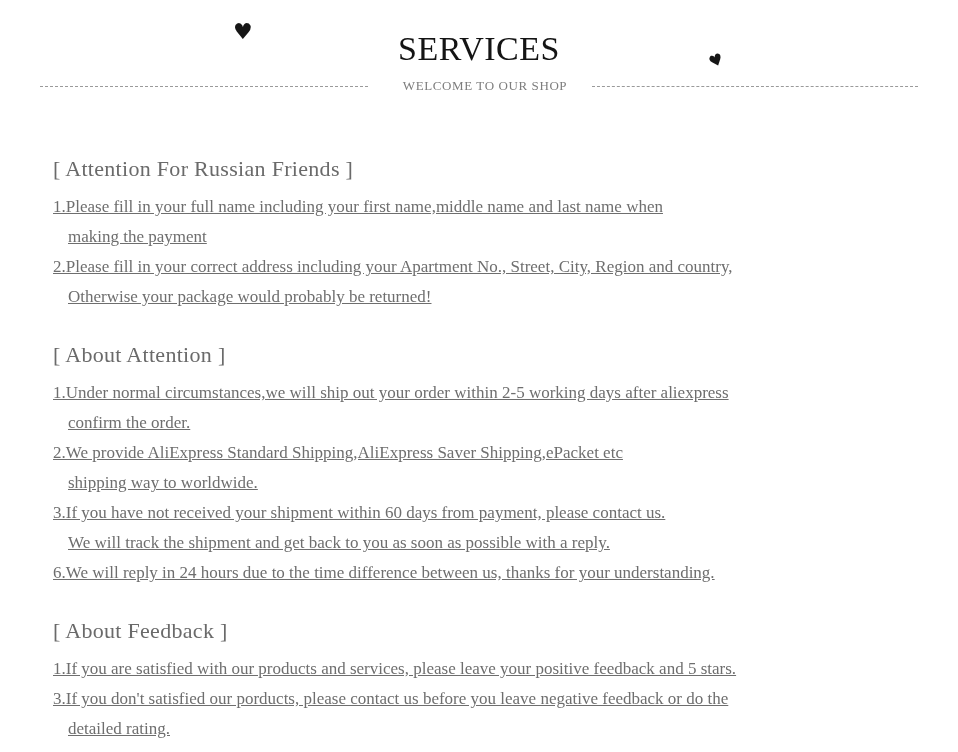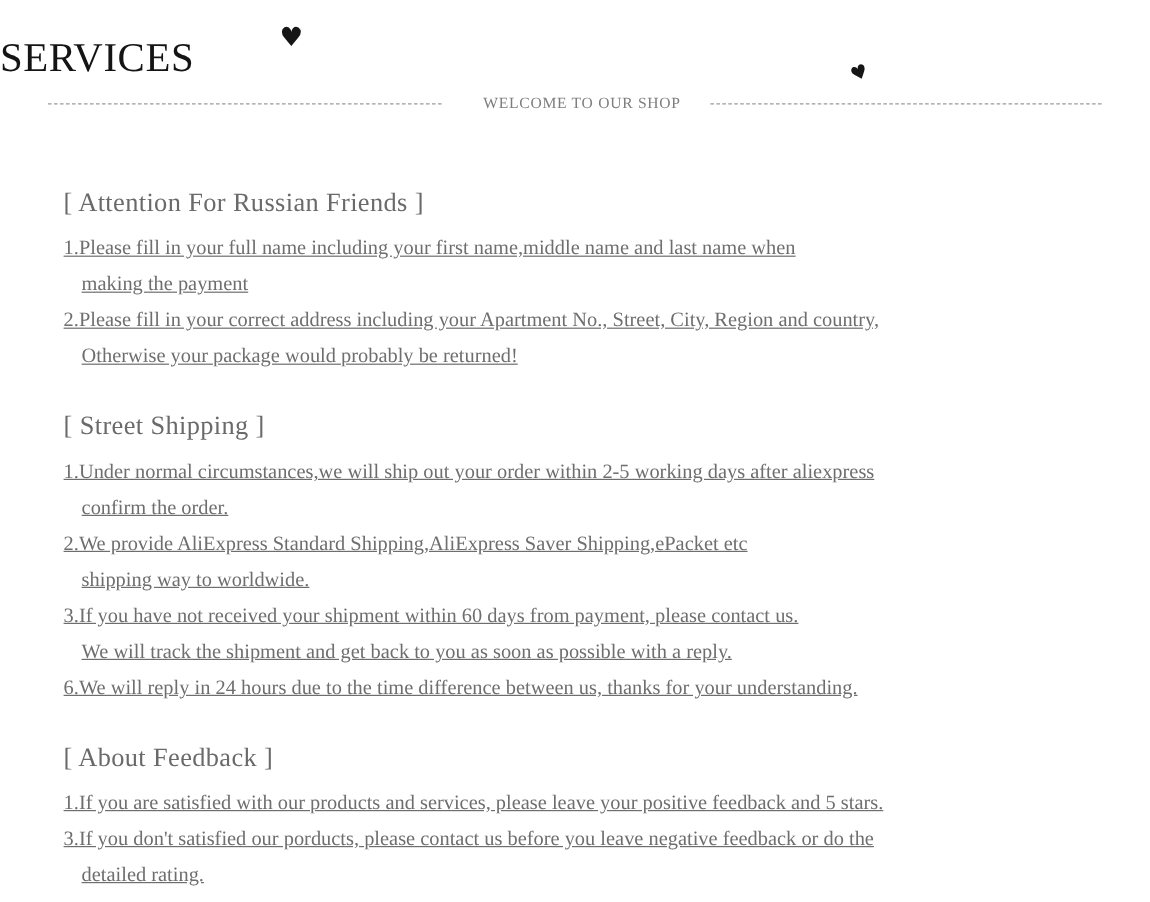--- a/index.html
+++ b/index.html
@@ -26,20 +26,21 @@
   .header {
     position: relative;
     height: 120px;
   }
 
   .title {
     position: absolute;
     left: 0;
     right: 0;
     top: 29px;
+    text-align: center;
     font-size: 34px;
     line-height: 40px;
     color: #141414;
     font-family: "Liberation Serif", "DejaVu Serif", serif;
     letter-spacing: 0.5px;
   }
 
   .subtitle {
     position: absolute;
     left: 0;
@@ -152,21 +153,21 @@
           <div class="item-line cont">making the payment</div>
         </li>
         <li class="item">
           <div class="item-line">2.Please fill in your correct address including your Apartment No., Street, City, Region and country,</div>
           <div class="item-line cont">Otherwise your package would probably be returned!</div>
         </li>
       </ul>
     </div>
 
     <div class="section section-shipping">
-      <div class="section-heading">[ Street Shipping ]</div>
+      <div class="section-heading">[ About Attention ]</div>
       <ul class="items">
         <li class="item">
           <div class="item-line">1.Under normal circumstances,we will ship out your order within 2-5 working days after aliexpress</div>
           <div class="item-line cont">confirm the order.</div>
         </li>
         <li class="item">
           <div class="item-line">2.We provide AliExpress Standard Shipping,AliExpress Saver Shipping,ePacket etc</div>
           <div class="item-line cont">shipping way to worldwide.</div>
         </li>
         <li class="item">

